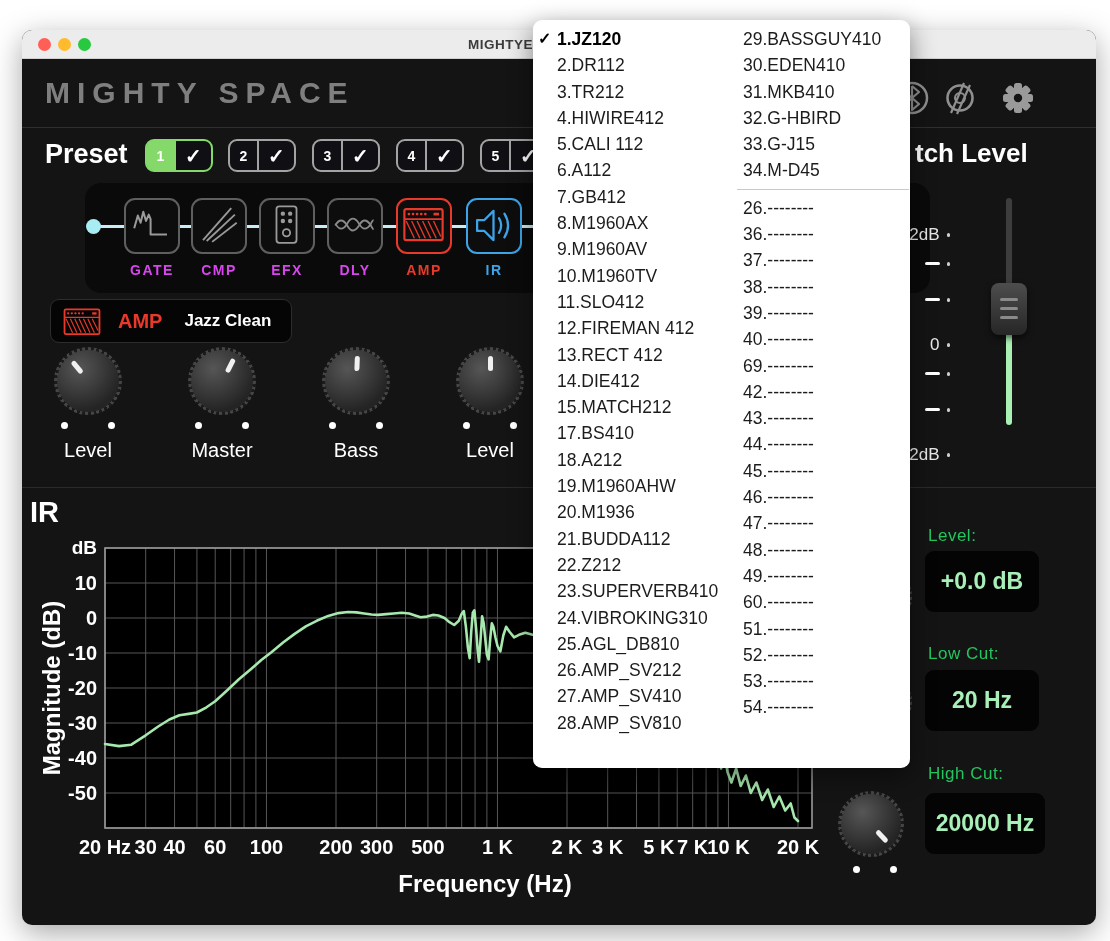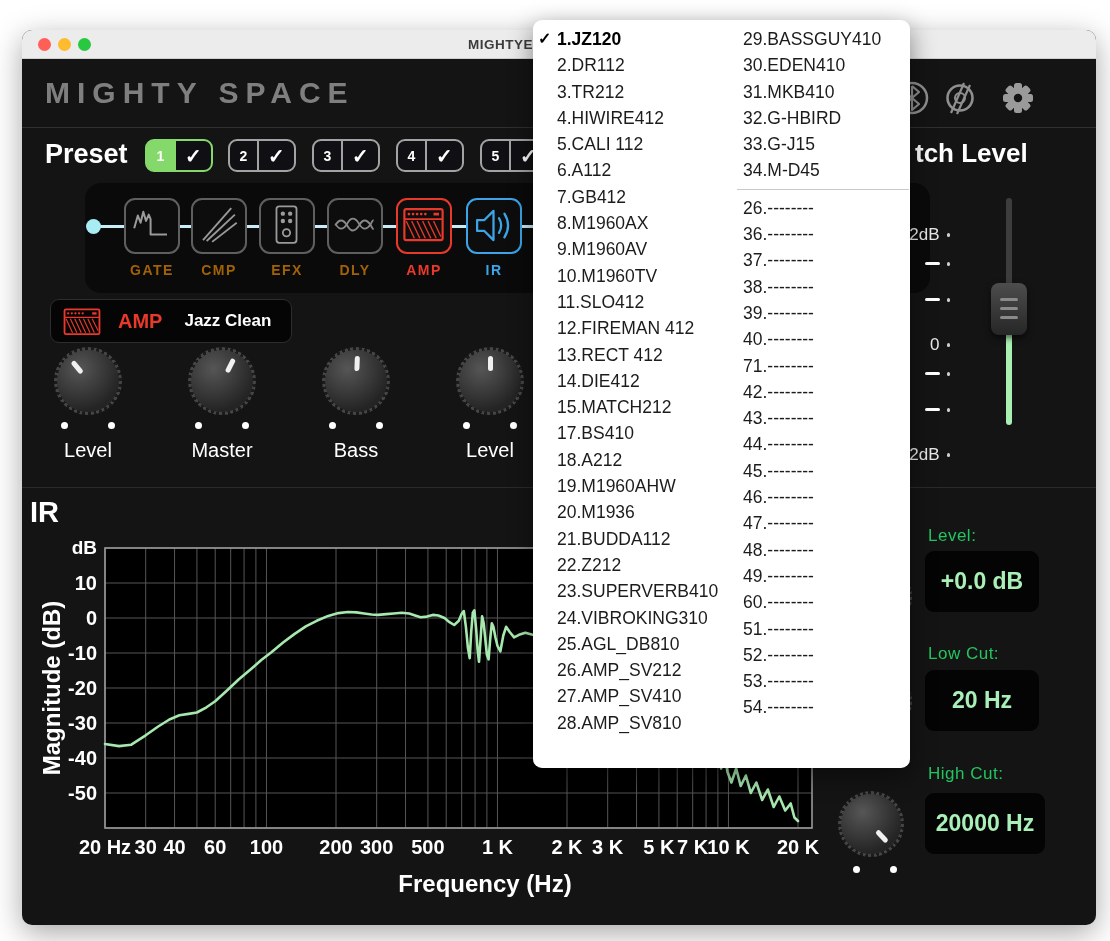--- a/index.html
+++ b/index.html
@@ -24,21 +24,21 @@
   .pslot.active{border-color:#84d96a;}
   .pslot.active .num{background:#84d96a;border-right-color:#84d96a;border-radius:5px 0 0 5px;}
   .patch-heading{position:absolute;left:893px;top:108px;font-size:26px;font-weight:bold;color:#fff;white-space:nowrap;}
   
   .chain-panel{position:absolute;left:63px;top:153px;width:845px;height:110px;background:#0a0a0a;border-radius:16px;}
   .chain-line{position:absolute;left:72px;top:195px;width:814px;height:3px;background:#c9ecf6;}
   .chain-dot{position:absolute;left:64px;top:189px;width:15px;height:15px;border-radius:50%;background:#a8ecf4;}
   .module{position:absolute;top:168px;width:56px;height:56px;border:2.5px solid #5f5f5f;border-radius:11px;background:#0d0d0d;box-sizing:border-box;cursor:pointer;}
   .module.amp{border-color:#e8392b;}
   .module.ir{border-color:#3da4e8;}
-  .mlabel{position:absolute;top:232px;width:70px;text-align:center;font-size:14px;font-weight:bold;letter-spacing:1.5px;color:#a16207;}
+  .mlabel{position:absolute;top:232px;width:70px;text-align:center;font-size:14px;font-weight:bold;letter-spacing:1.5px;color:#d946ef;}
   .mlabel.amp{color:#e8392b;}
   .mlabel.ir{color:#3da4e8;}
   
   .amp-chip{position:absolute;left:28px;top:269px;width:240px;height:42px;background:#050505;border:1.5px solid #2d2d2d;border-radius:9px;display:flex;align-items:center;}
   .amp-chip .tag{color:#e8392b;font-weight:bold;font-size:20px;margin-left:14px;}
   .amp-chip .name{color:#fff;font-weight:bold;font-size:17px;margin-left:22px;}
   
   .knob{position:absolute;width:68px;height:68px;}
   .knob-body{position:absolute;inset:0;border-radius:50%;background:repeating-conic-gradient(#454545 0deg 5deg,#1b1b1b 5deg 10deg);cursor:pointer;}
   .knob-face{position:absolute;inset:3px;border-radius:50%;background:radial-gradient(circle at 36% 30%,#565656,#242424 72%);}
@@ -434,21 +434,21 @@
         <div class="dd-item">32.G-HBIRD</div>
         <div class="dd-item">33.G-J15</div>
         <div class="dd-item">34.M-D45</div>
         <div class="dd-sep"></div>
         <div class="dd-item">26.--------</div>
         <div class="dd-item">36.--------</div>
         <div class="dd-item">37.--------</div>
         <div class="dd-item">38.--------</div>
         <div class="dd-item">39.--------</div>
         <div class="dd-item">40.--------</div>
-        <div class="dd-item">71.--------</div>
+        <div class="dd-item">69.--------</div>
         <div class="dd-item">42.--------</div>
         <div class="dd-item">43.--------</div>
         <div class="dd-item">44.--------</div>
         <div class="dd-item">45.--------</div>
         <div class="dd-item">46.--------</div>
         <div class="dd-item">47.--------</div>
         <div class="dd-item">48.--------</div>
         <div class="dd-item">49.--------</div>
         <div class="dd-item">60.--------</div>
         <div class="dd-item">51.--------</div>

